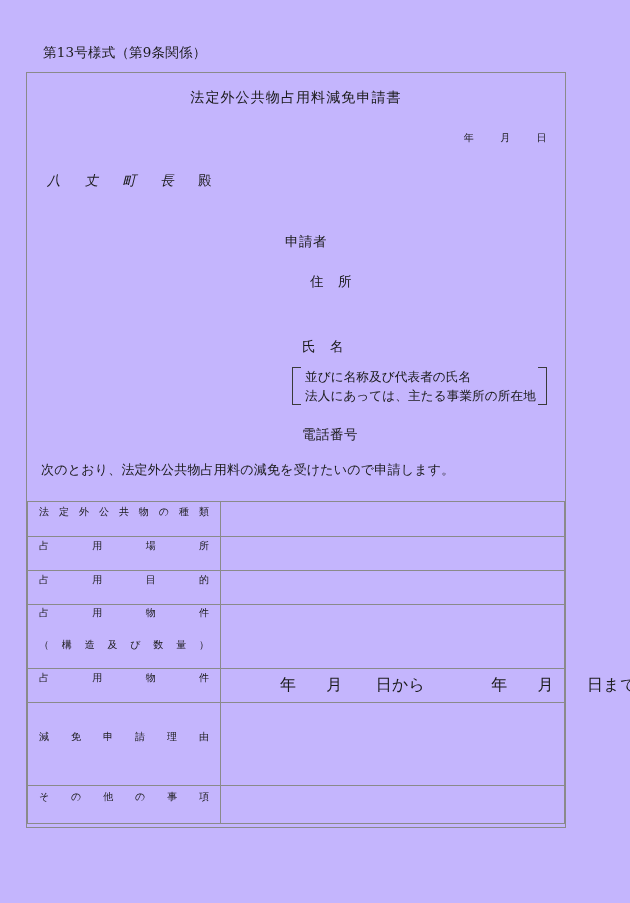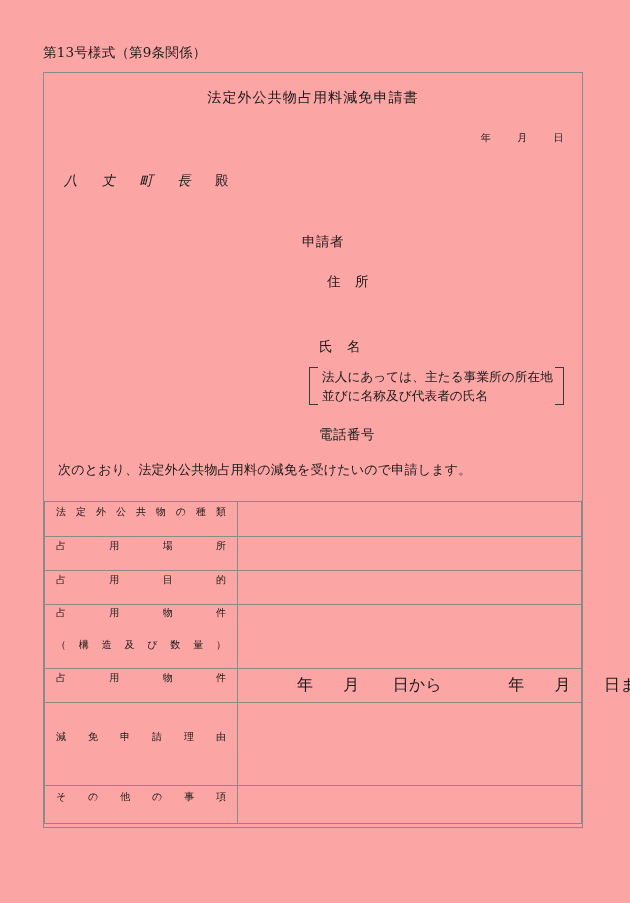--- a/index.html
+++ b/index.html
@@ -9,38 +9,38 @@
   }
   body {
     font-family: "DejaVu Serif", "Liberation Serif", serif;
     color: #1a1a1a;
     -webkit-font-smoothing: antialiased;
   }
   .page {
     position: relative;
     width: 630px;
     height: 903px;
-    background: #fca5a5;
+    background: #c4b5fd;
     overflow: hidden;
   }
 
   
   .form-number {
     position: absolute;
     left: 43px;
     top: 44px;
     font-size: 13.5px;
     letter-spacing: 0.2px;
     white-space: nowrap;
   }
 
   
   .frame {
     position: absolute;
-    left: 43px;
+    left: 26px;
     top: 72px;
     width: 540px;
     height: 756px;
     border: 1px solid #8a8a8a;
     box-sizing: border-box;
   }
 
   
   .upper {
     position: relative;
@@ -237,22 +237,22 @@
 
         <div class="applicant-label">申請者</div>
 
         <div class="field-addr">住　所</div>
 
         <div class="field-name">氏　名</div>
 
         <div class="note">
           <span class="brk brk-l"></span>
           <div class="note-text">
+            <div>並びに名称及び代表者の氏名</div>
             <div>法人にあっては、主たる事業所の所在地</div>
-            <div>並びに名称及び代表者の氏名</div>
           </div>
           <span class="brk brk-r"></span>
         </div>
 
         <div class="field-tel">電話番号</div>
       </div>
 
       <div class="statement">次のとおり、法定外公共物占用料の減免を受けたいので申請します。</div>
     </div>
 

